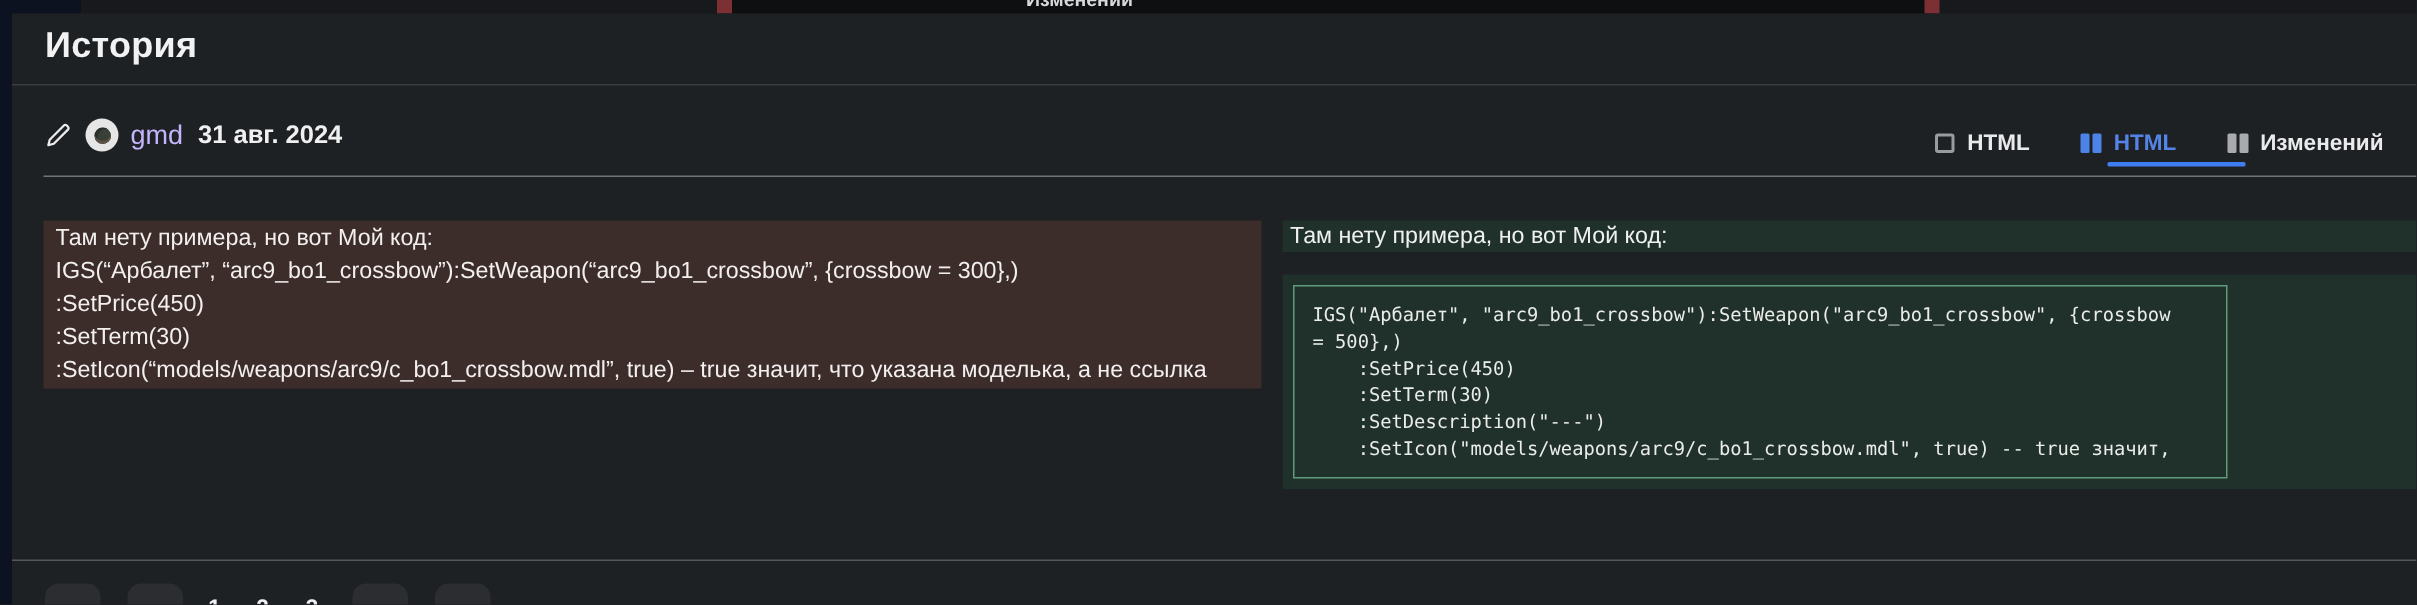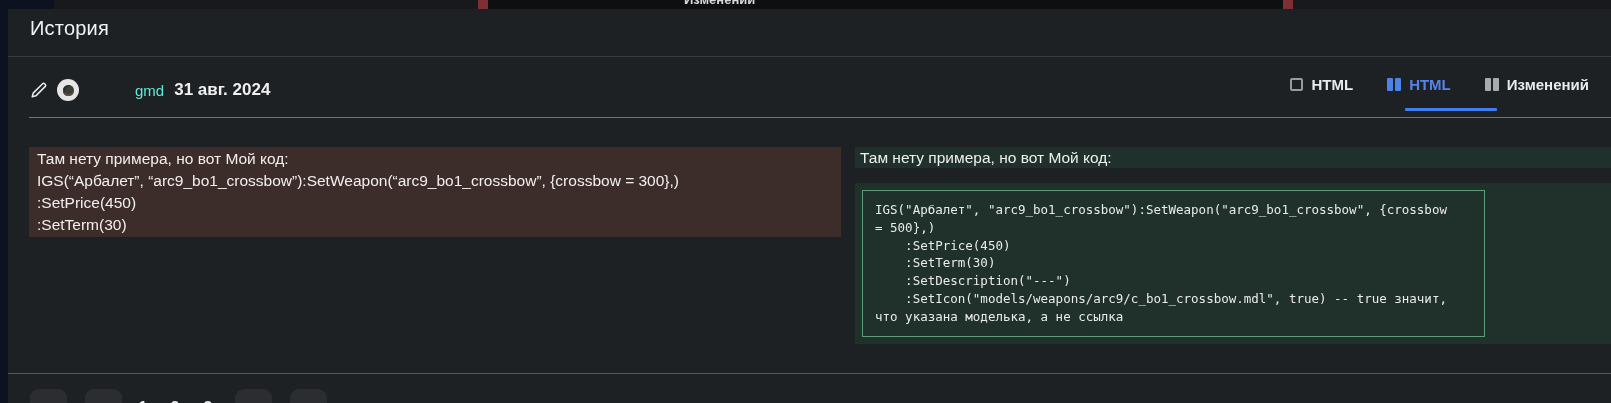--- a/index.html
+++ b/index.html
@@ -14,35 +14,35 @@
   
   .edge-strip { position:absolute; left:0; top:0; width:8px; height:403px; background:#0c1220; }
   
   .top-strip { position:absolute; left:8px; top:0; width:1603px; height:9px; background:#17191c; overflow:hidden; }
   .top-strip .navy { position:absolute; left:0; top:0; width:46px; height:9px; background:#0c1220; }
   .top-strip .black-seg { position:absolute; left:472px; top:0; width:810px; height:9px; background:#0e0f11; }
   .top-strip .red-a { position:absolute; left:470px; top:0; width:10px; height:9px; background:#7d3034; }
   .top-strip .red-b { position:absolute; left:1275px; top:0; width:10px; height:9px; background:#7d3034; }
   .top-strip .clip-text { position:absolute; left:676px; top:-8px; font-size:13px; font-weight:bold; color:#d8d9da; }
 
-  .page-title { position:absolute; left:30px; top:17px; font-size:20px; font-weight:normal; color:#f2f2f3; letter-spacing:.2px; }
+  .page-title { position:absolute; left:30px; top:17px; font-size:24px; font-weight:bold; color:#f2f2f3; letter-spacing:.2px; }
   .divider-1 { position:absolute; left:8px; right:0; top:56px; height:1px; background:#3a3c3f; }
 
   
   .meta-row { position:absolute; left:30px; top:76px; height:28px; display:flex; align-items:center; }
   .pencil { width:18px; height:18px; margin-right:9px; }
   .avatar { width:22px; height:22px; border-radius:50%; background:#e6e6e6; margin-right:8px;
             display:flex; align-items:center; justify-content:center; }
   .avatar .glyph { width:11px; height:11px; border-radius:50%; background:#3a4038;
                    box-shadow:inset 0 -2px 0 #5c5144, inset 2px 1px 0 #2a2f2d; }
-  .author-link { font-size:15px; color:#5eead4; text-decoration:none; margin-right:10px;margin-left:48px; }
+  .author-link { font-size:18px; color:#c4b5fd; text-decoration:none; margin-right:10px; }
   .meta-date { font-size:17px; font-weight:bold; color:#f0f0f1; }
 
   
-  .tabs { position:absolute; right:22px; top:76px; height:28px; display:flex; align-items:flex-start; gap:34px;margin-left:20px; }
+  .tabs { position:absolute; right:22px; top:76px; height:28px; display:flex; align-items:flex-end; gap:34px;margin-left:20px; }
   .tab { display:flex; align-items:center; gap:8px; font-size:15px; font-weight:bold; color:#e9eaeb; cursor:pointer; white-space:nowrap; }
   .tab.active { color:#5584e8; }
   .ico-sq { width:13px; height:13px; border:2px solid #9a9b9d; border-radius:2px; }
   .ico-cols { width:14px; height:13px; display:flex; gap:2px; }
   .ico-cols span { flex:1; border-radius:1px; }
   .ico-cols.blue span { background:#4d82e6; }
   .ico-cols.gray span { background:#a9aaac; }
   .tab-underline { position:absolute; left:1405px; top:108px; width:92px; height:3px; background:#3e7ef2; border-radius:1px; }
   .divider-2 { position:absolute; left:29px; right:0; top:117px; height:1px; background:#717376; }
 
@@ -123,26 +123,27 @@
   </div>
 </div>
 <div class="tab-underline"></div>
 <div class="divider-2"></div>
 
 <div class="diff-removed">
     <div>Там нету примера, но вот Мой код:</div>
     <div>IGS(“Арбалет”, “arc9_bo1_crossbow”):SetWeapon(“arc9_bo1_crossbow”, {crossbow = 300},)</div>
     <div>:SetPrice(450)</div>
     <div>:SetTerm(30)</div>
+    <div>:SetIcon(“models/weapons/arc9/c_bo1_crossbow.mdl”, true) – true значит, что указана моделька, а не ссылка</div>
   </div>
 
 <div class="diff-added-intro">Там нету примера, но вот Мой код:</div>
 
 <div class="diff-added-code">
-  <div class="code-box"><div>IGS("Арбалет", "arc9_bo1_crossbow"):SetWeapon("arc9_bo1_crossbow", {crossbow</div><div>= 500},)</div><div>    :SetPrice(450)</div><div>    :SetTerm(30)</div><div>    :SetDescription("---")</div><div>    :SetIcon("models/weapons/arc9/c_bo1_crossbow.mdl", true) -- true значит,</div><div>что указана моделька, а не ссылка</div></div>
+  <div class="code-box"><div>IGS("Арбалет", "arc9_bo1_crossbow"):SetWeapon("arc9_bo1_crossbow", {crossbow</div><div>= 500},)</div><div>    :SetPrice(450)</div><div>    :SetTerm(30)</div><div>    :SetDescription("---")</div><div>    :SetIcon("models/weapons/arc9/c_bo1_crossbow.mdl", true) -- true значит,</div></div>
 </div>
 
 <div class="divider-3"></div>
 
 <button class="pg-btn" style="left:30px"></button>
 <button class="pg-btn" style="left:85px"></button>
 <div class="pg-num" style="left:131px">1</div>
 <div class="pg-num" style="left:163px">2</div>
 <div class="pg-num" style="left:196px">3</div>
 <button class="pg-btn" style="left:235px"></button>

